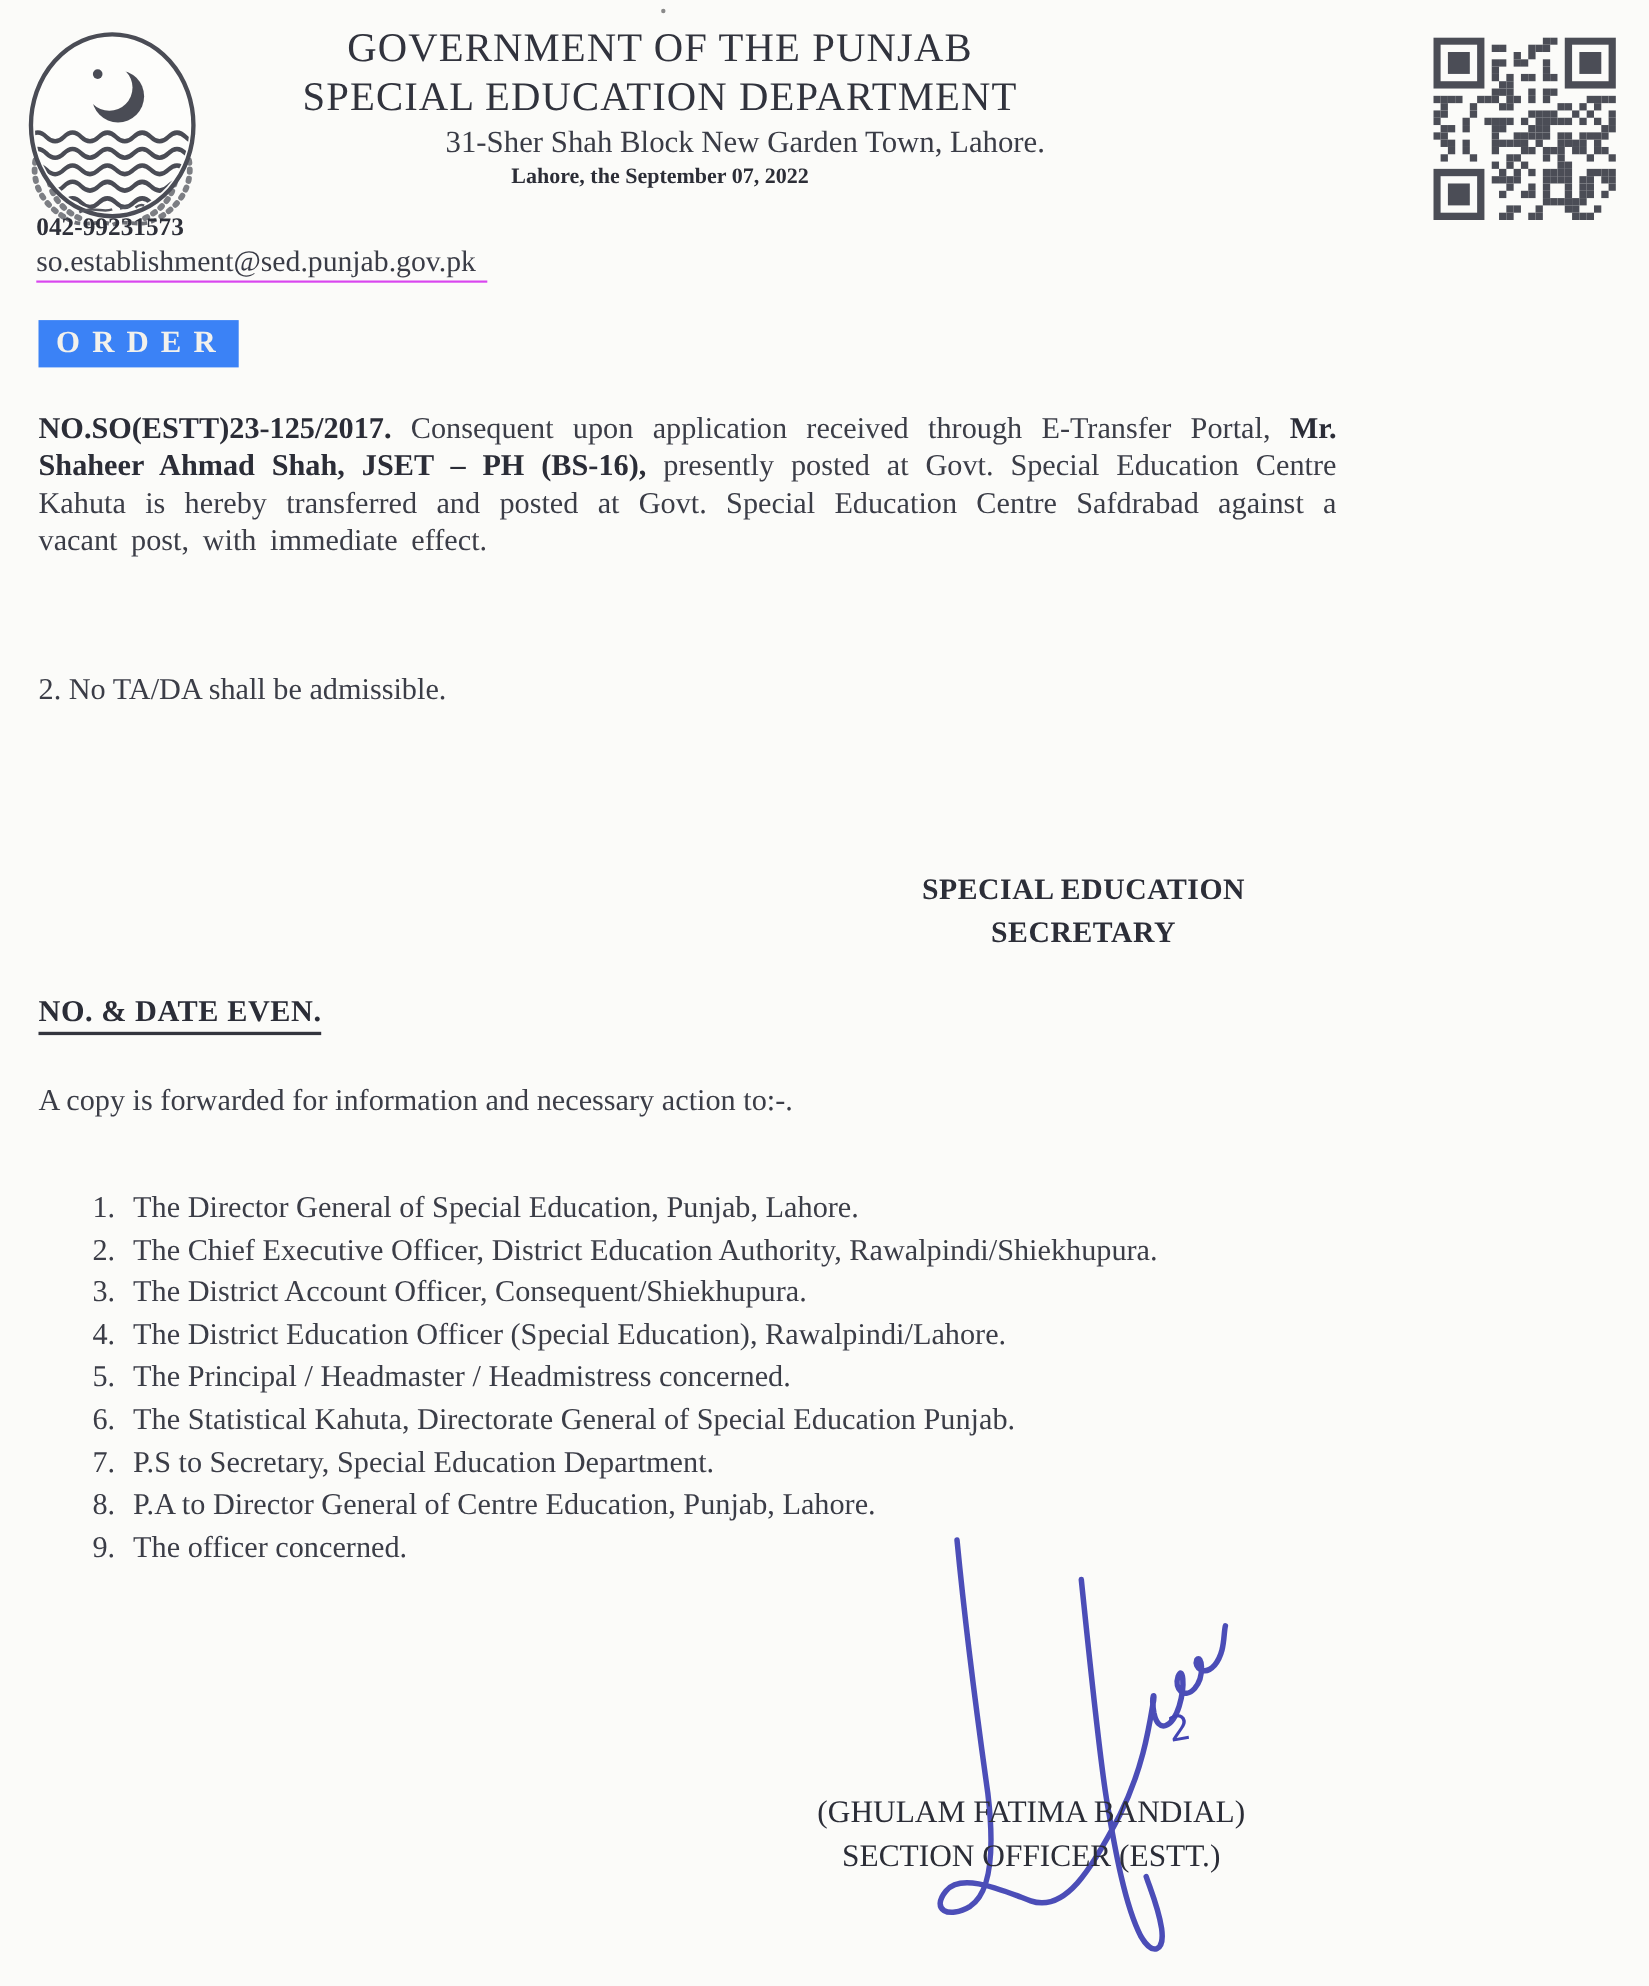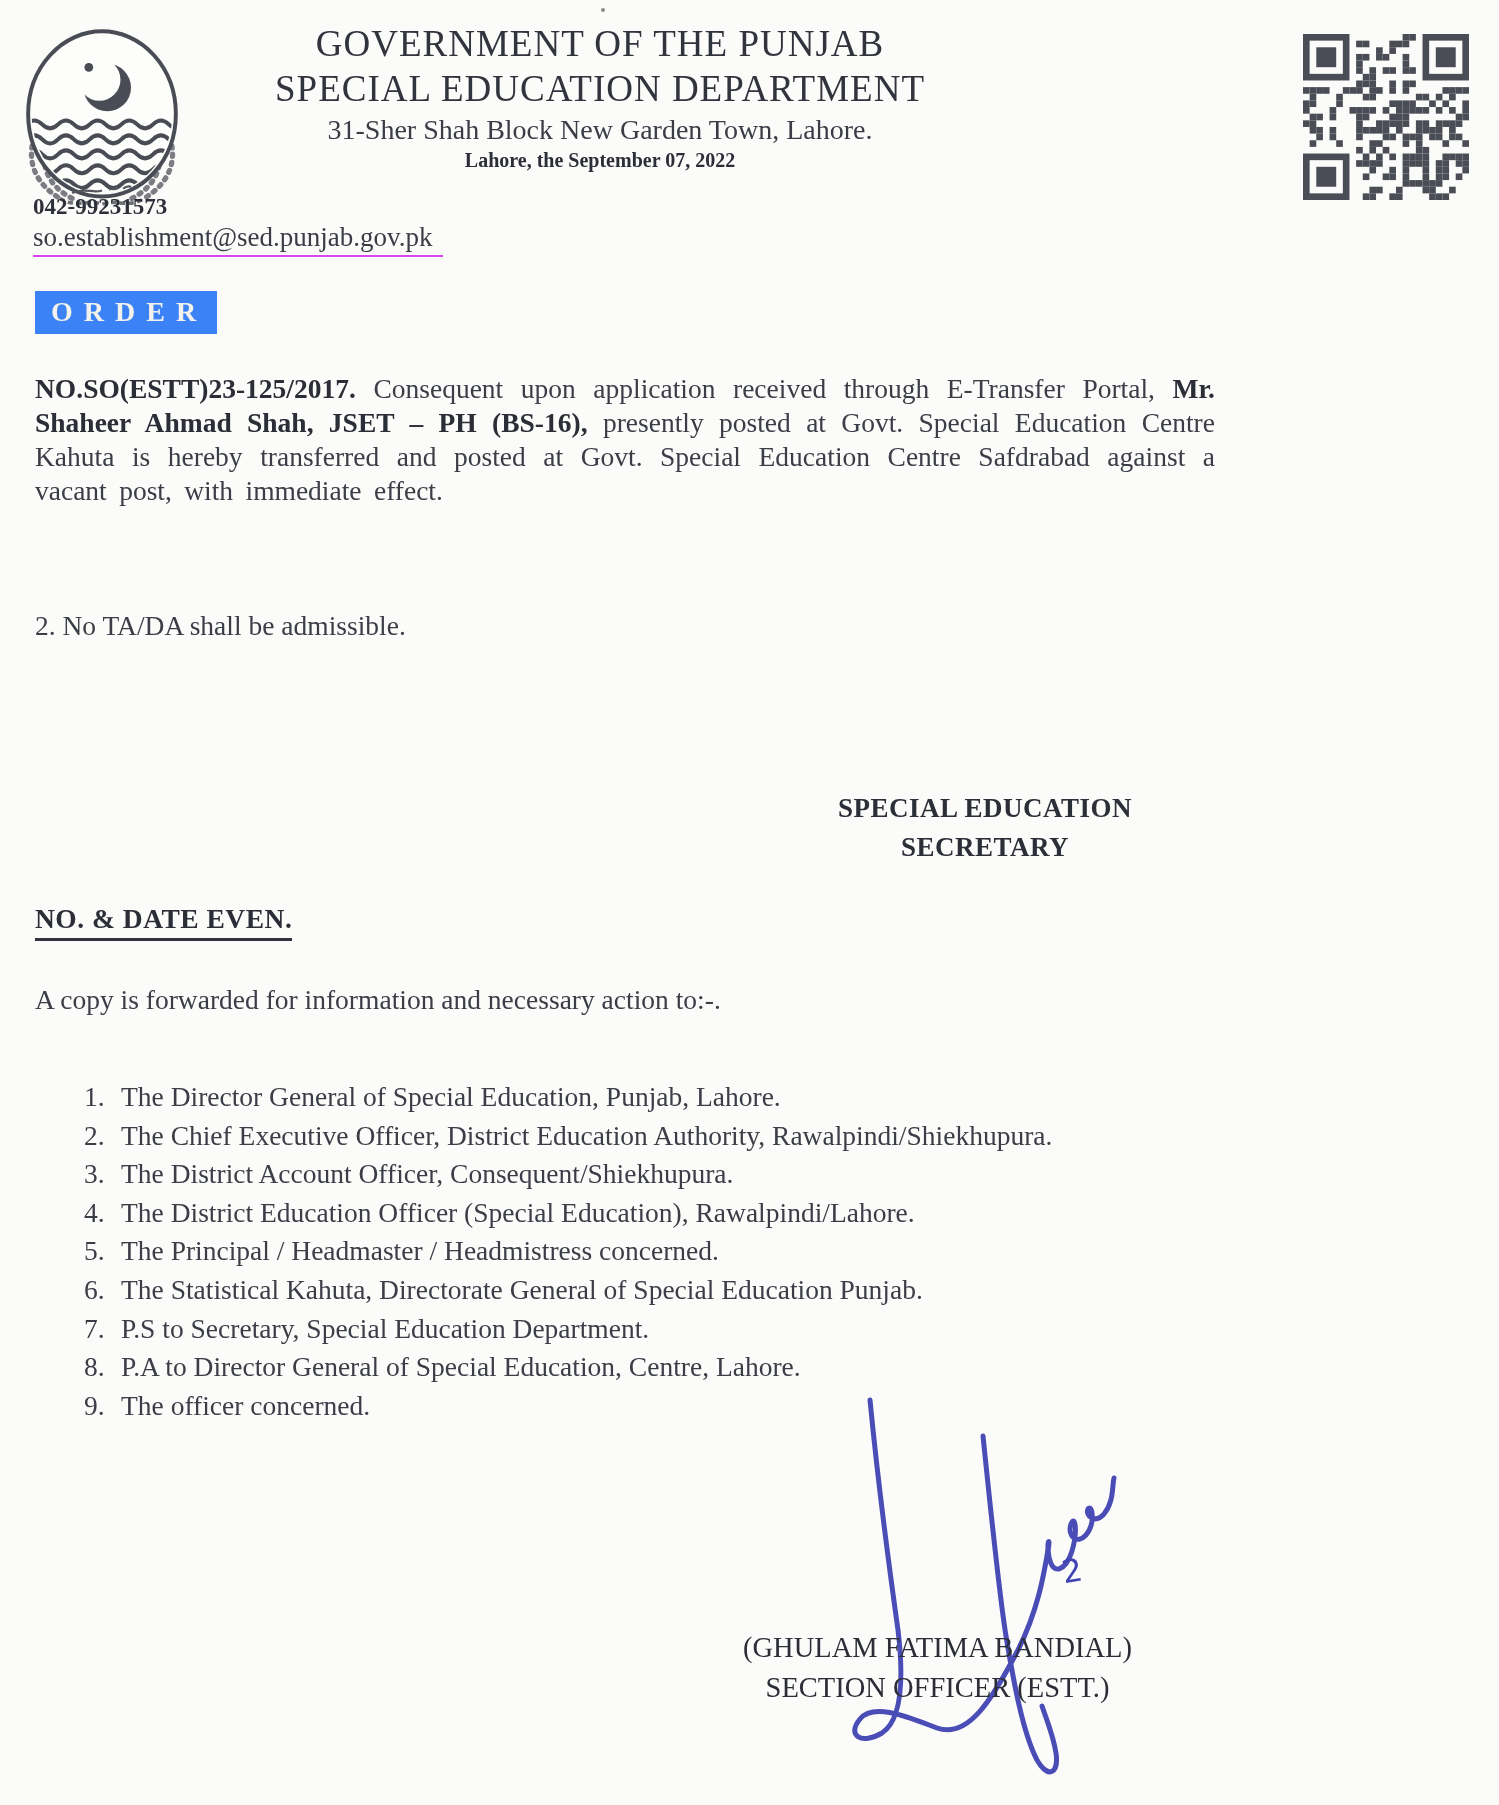--- a/index.html
+++ b/index.html
@@ -8,21 +8,21 @@
     background:#fbfbf9;
     font-family:"Liberation Serif","DejaVu Serif",serif;
     color:#383a44;
   }
   .abs{position:absolute;}
   
   .logo{left:14px;top:26px;width:176px;height:182px;}
   .head-block{left:250px;top:24px;width:700px;text-align:center;line-height:1.06;}
   .head-1{font-size:37px;letter-spacing:1px;color:#31333d;}
   .head-2{font-size:37px;letter-spacing:1px;color:#31333d;margin-top:6px;}
-  .head-3{font-size:28px;color:#3a3c46;margin-top:7px;}
+  .head-3{font-size:28px;color:#3a3c46;margin-top:7px;text-align:right;}
   .head-4{font-size:20px;font-weight:bold;color:#2c2e37;margin-top:5px;}
   .qr{left:1303px;top:34px;width:166px;height:166px;}
   .phone{left:33px;top:194px;font-size:23px;font-weight:bold;color:#2e3039;}
   .email{left:33px;top:222px;font-size:27px;color:#3a3c46;border-bottom:2px solid #d946ef;padding:0 10px 2px 0;}
   
   .order-badge{
     left:35px;top:291px;background:#3b82f6;color:#f2f1ec;
     font-size:28px;font-weight:bold;letter-spacing:11px;
     padding:5px 10px 6px 16px;
   }
@@ -346,21 +346,21 @@
   <div class="dist-row">
       <span class="dist-num">6.</span>
       <span>The Statistical Kahuta, Directorate General of Special Education Punjab.</span>
     </div>
   <div class="dist-row">
       <span class="dist-num">7.</span>
       <span>P.S to Secretary, Special Education Department.</span>
     </div>
   <div class="dist-row">
       <span class="dist-num">8.</span>
-      <span>P.A to Director General of Special Education, Centre, Lahore.</span>
+      <span>P.A to Director General of Centre Education, Punjab, Lahore.</span>
     </div>
   <div class="dist-row">
       <span class="dist-num">9.</span>
       <span>The officer concerned.</span>
     </div>
 </div>
 
 <div class="abs sig-svg">
   <svg width="300" height="405" viewBox="0 0 300 405">
     <g stroke="#4244b4" fill="none" stroke-width="5" stroke-linecap="round" stroke-linejoin="round" opacity="0.95">

